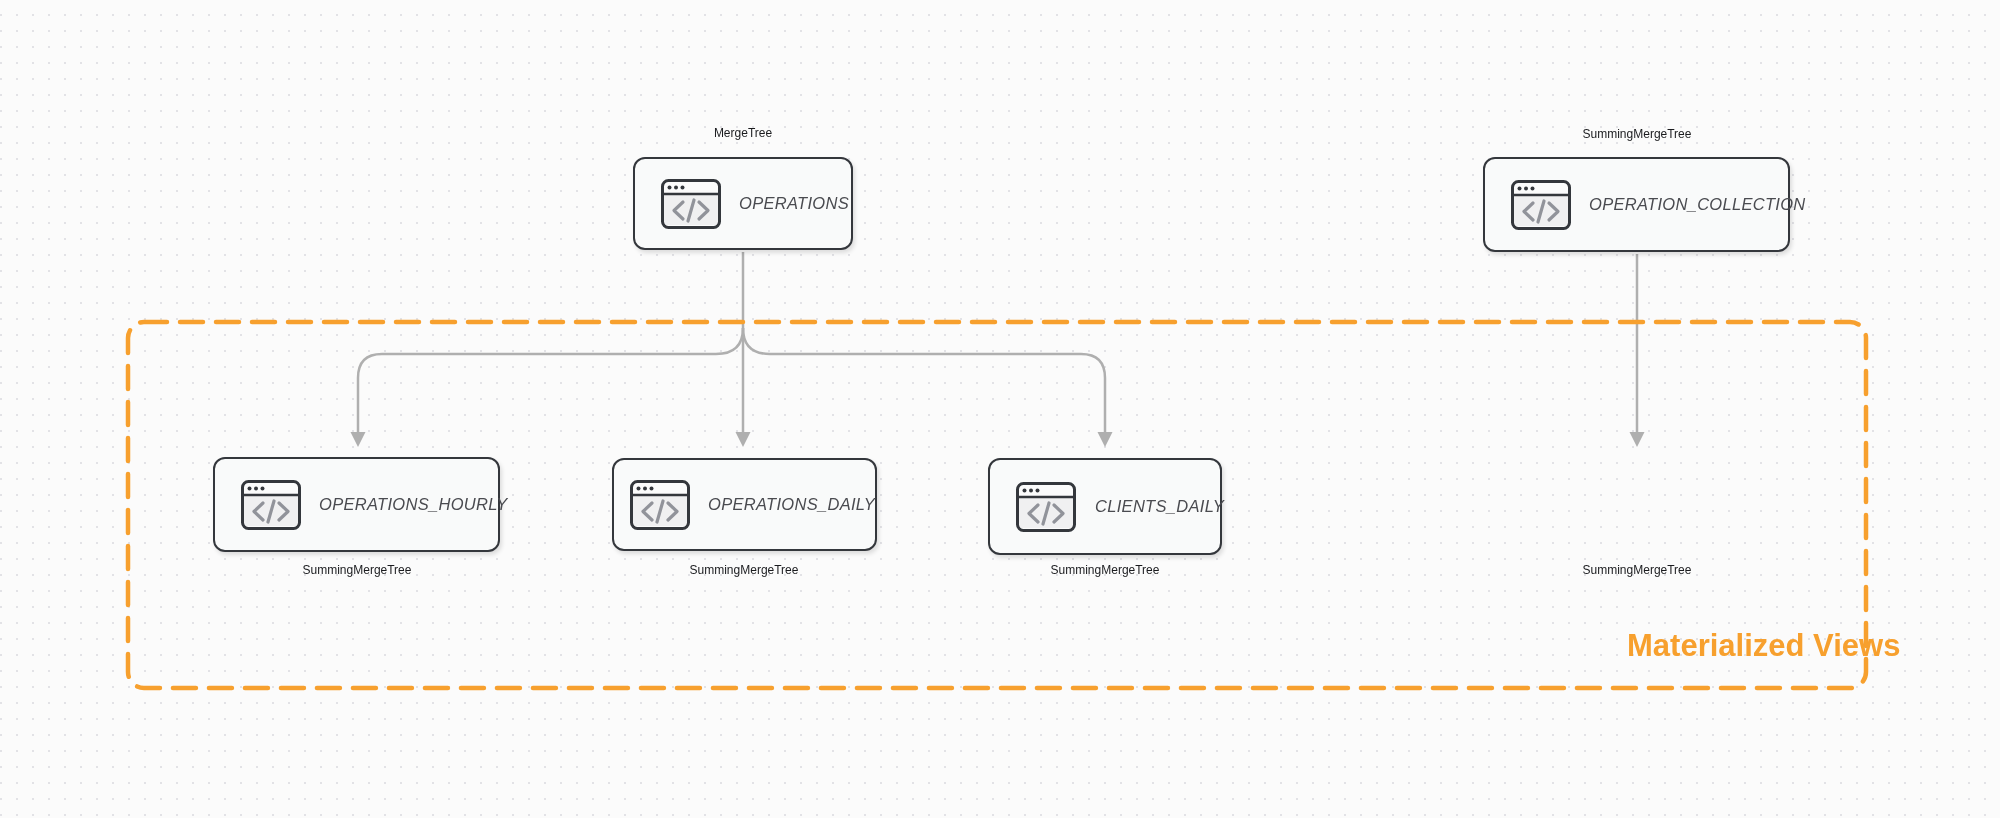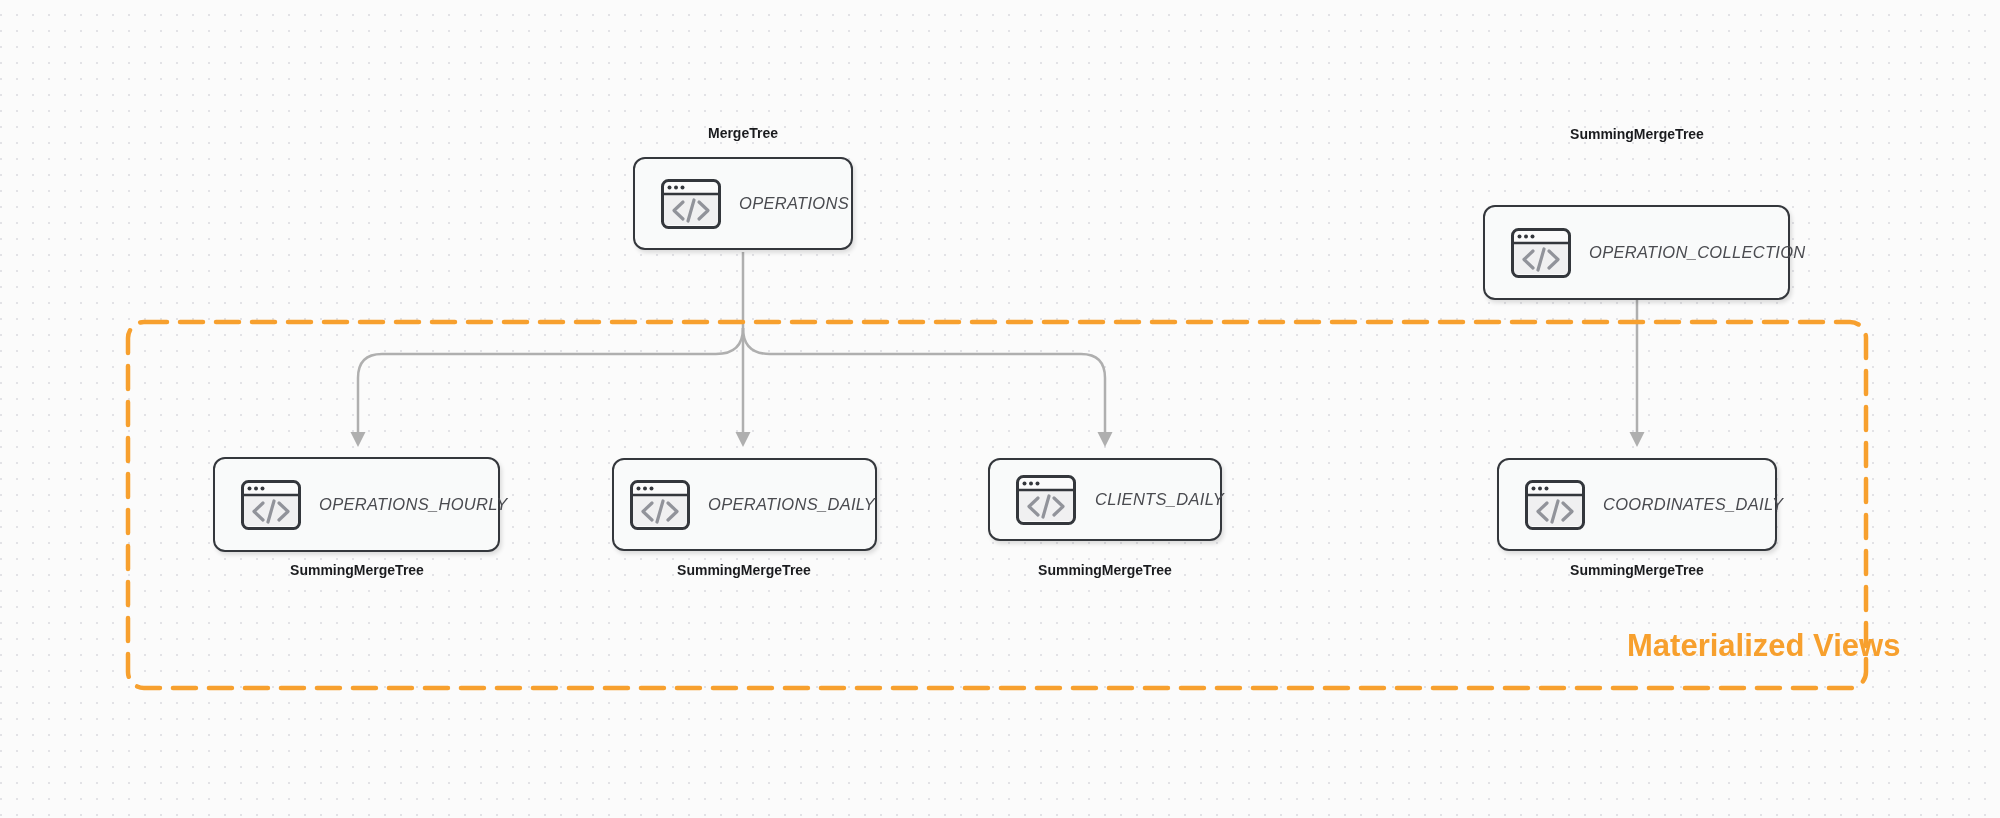--- a/index.html
+++ b/index.html
@@ -39,41 +39,40 @@
   .node-name {
     font-style: italic;
     font-size: 16.5px;
     color: #4A4B50;
     letter-spacing: 0.3px;
     white-space: nowrap;
   }
   .caption {
     position: absolute;
     transform: translateX(-50%);
-    font-size: 14px;
+    font-size: 12px;
     line-height: 17px;
     color: #1A1B1E;
     white-space: nowrap;
-    font-weight: bold;
   }
   .group-label {
     position: absolute;
     font-size: 31px;
     font-weight: 600;
     color: #F7A02E;
     white-space: nowrap;
   }
   .code-icon { flex: 0 0 auto; }
 
   
   #node-operations            { left: 633px;  top: 157px; width: 220px; height: 93px; }
-  #node-operation-collection  { left: 1483px; top: 157px; width: 307px; height: 95px; margin-top: 48px; }
+  #node-operation-collection  { left: 1483px; top: 157px; width: 307px; height: 95px; }
   #node-operations-hourly     { left: 213px;  top: 457px; width: 287px; height: 95px; }
   #node-operations-daily      { left: 612px;  top: 458px; width: 265px; height: 93px; padding-left: 16px; }
-  #node-clients-daily         { left: 988px;  top: 458px; width: 234px; height: 83px; gap: 19px; }
+  #node-clients-daily         { left: 988px;  top: 458px; width: 234px; height: 97px; gap: 19px; }
   #node-coordinates-daily     { left: 1497px; top: 458px; width: 280px; height: 93px; }
 
   #caption-0 { left: 743px;  top: 125px; }
   #caption-1 { left: 1637px; top: 126px; }
   #caption-2 { left: 357px;  top: 562px; }
   #caption-3 { left: 744px;  top: 562px; }
   #caption-4 { left: 1105px; top: 562px; }
   #caption-5 { left: 1637px; top: 562px; }
 
   #group-label { left: 1627px; top: 628px; }
@@ -181,31 +180,16 @@
       <circle cx="8.5" cy="8.5" r="2" fill="#34373C"></circle>
       <circle cx="15" cy="8.5" r="2" fill="#34373C"></circle>
       <circle cx="21.5" cy="8.5" r="2" fill="#34373C"></circle>
       <path d="M22 23 L13 31.5 L22 40" fill="none" stroke="#91939A" stroke-width="3.2" stroke-linecap="round" stroke-linejoin="round"></path>
       <path d="M38 23 L47 31.5 L38 40" fill="none" stroke="#91939A" stroke-width="3.2" stroke-linecap="round" stroke-linejoin="round"></path>
       <path d="M33 21 L27 42" fill="none" stroke="#91939A" stroke-width="3.2" stroke-linecap="round"></path>
     </svg>
     <span class="node-name">CLIENTS_DAILY</span>
   </div>
 
-  <div class="node" id="node-coordinates-daily">
-    <svg class="code-icon" width="60" height="50" viewBox="0 0 60 50">
-      <rect x="1.5" y="1.5" width="57" height="47" rx="6" fill="#FBFBFB" stroke="none"></rect>
-      <rect x="3" y="16" width="54" height="30" fill="#F0F0F1"></rect>
-      <rect x="1.5" y="1.5" width="57" height="47" rx="6" fill="none" stroke="#34373C" stroke-width="3"></rect>
-      <line x1="2" y1="15" x2="58" y2="15" stroke="#34373C" stroke-width="2.5"></line>
-      <circle cx="8.5" cy="8.5" r="2" fill="#34373C"></circle>
-      <circle cx="15" cy="8.5" r="2" fill="#34373C"></circle>
-      <circle cx="21.5" cy="8.5" r="2" fill="#34373C"></circle>
-      <path d="M22 23 L13 31.5 L22 40" fill="none" stroke="#91939A" stroke-width="3.2" stroke-linecap="round" stroke-linejoin="round"></path>
-      <path d="M38 23 L47 31.5 L38 40" fill="none" stroke="#91939A" stroke-width="3.2" stroke-linecap="round" stroke-linejoin="round"></path>
-      <path d="M33 21 L27 42" fill="none" stroke="#91939A" stroke-width="3.2" stroke-linecap="round"></path>
-    </svg>
-    <span class="node-name">COORDINATES_DAILY</span>
-  </div>
 
   <div class="group-label" id="group-label">Materialized Views</div>
 
 </div>
 
 </body></html>

